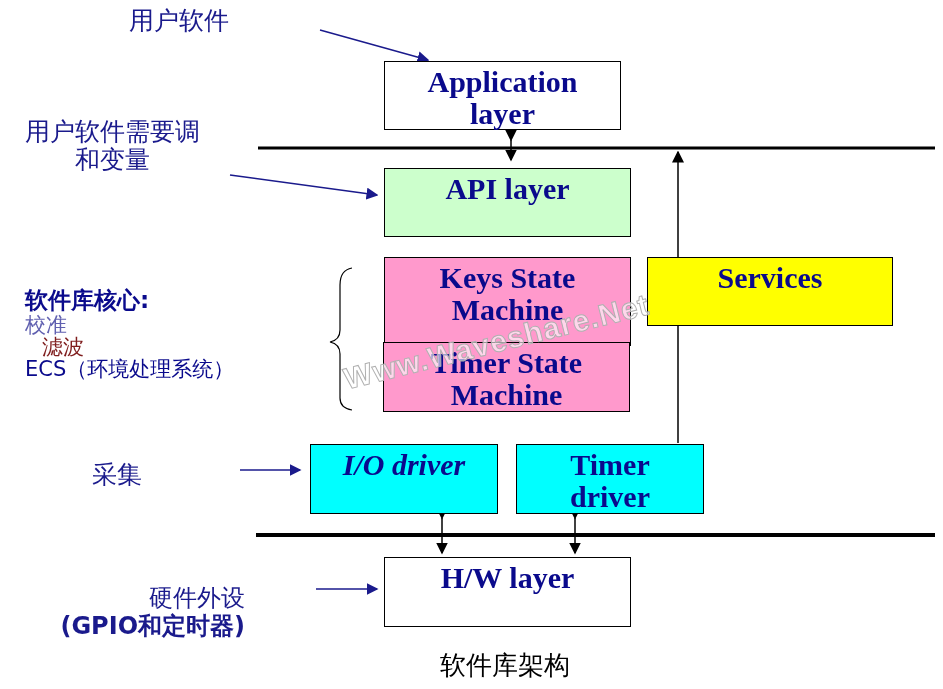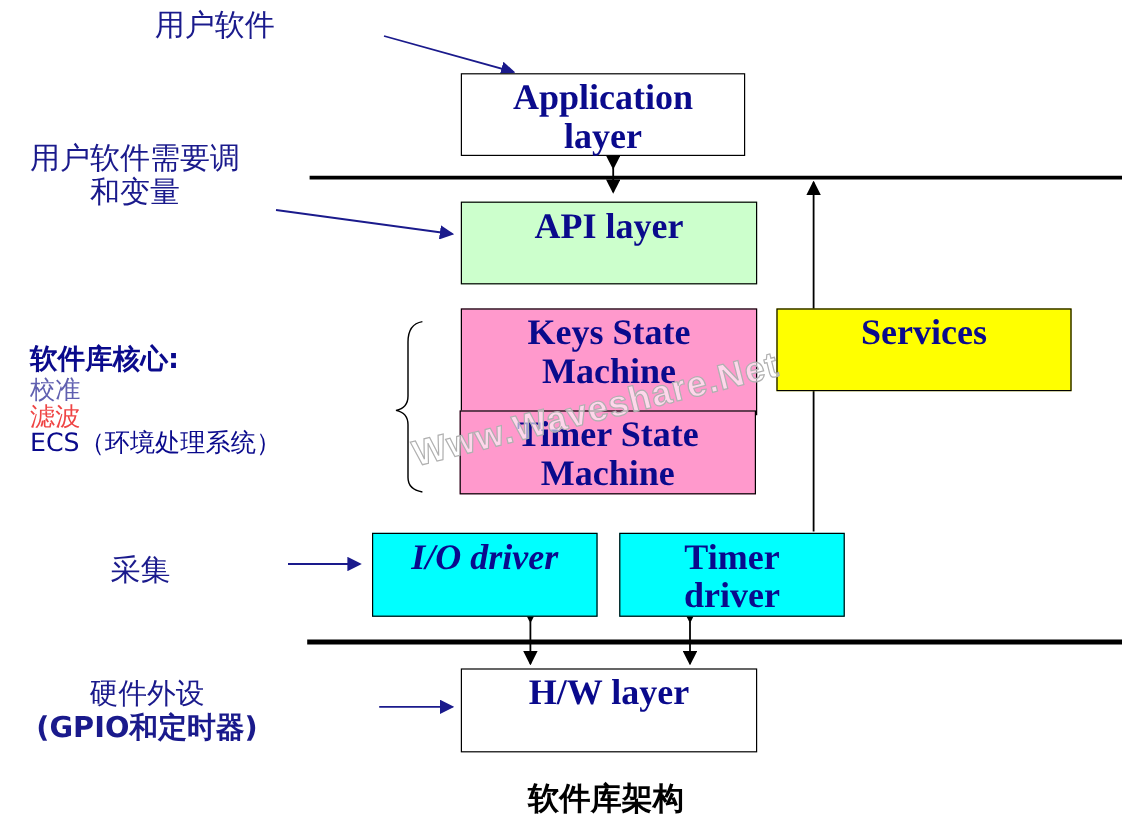--- a/index.html
+++ b/index.html
@@ -70,26 +70,26 @@
 <div class="lbl" style="left:129px;top:4px;font-size:25px;">用户软件</div>
 
 <div class="lbl" style="left:10px;top:118px;font-size:25px;line-height:28px;text-align:center;width:205px;">
   <div>用户软件需要调</div>
   <div>和变量</div>
 </div>
 
 <div class="lbl" style="left:25px;top:286px;font-size:21px;line-height:22px;">
   <div style="font-weight:bold;font-size:23px;line-height:28px;color:#0a0a8c;">软件库核心:</div>
   <div style="color:#6060b0;">校准</div>
-  <div style="color:#ef4444;">滤波</div>
+  <div style="color:#7f1d1d;margin-left:17px;">滤波</div>
   <div style="color:#0a0a8c;">ECS（环境处理系统）</div>
 </div>
 
 <div class="lbl" style="left:92px;top:458px;font-size:25px;">采集</div>
 
-<div class="lbl" style="left:0px;top:564px;font-size:24px;line-height:28px;text-align:center;width:245px;">
+<div class="lbl" style="left:0px;top:584px;font-size:24px;line-height:28px;text-align:right;width:245px;">
   <div>硬件外设</div>
   <div style="font-weight:bold;">(GPIO和定时器)</div>
 </div>
 
-<div class="lbl" style="left:440px;top:648px;font-size:26px;color:#000;font-weight:bold;">软件库架构</div>
+<div class="lbl" style="left:440px;top:648px;font-size:26px;color:#000;">软件库架构</div>
 
 <div class="wm" style="left:340px;top:325px;">Www.Waveshare.Net</div>
 
 </body></html>

